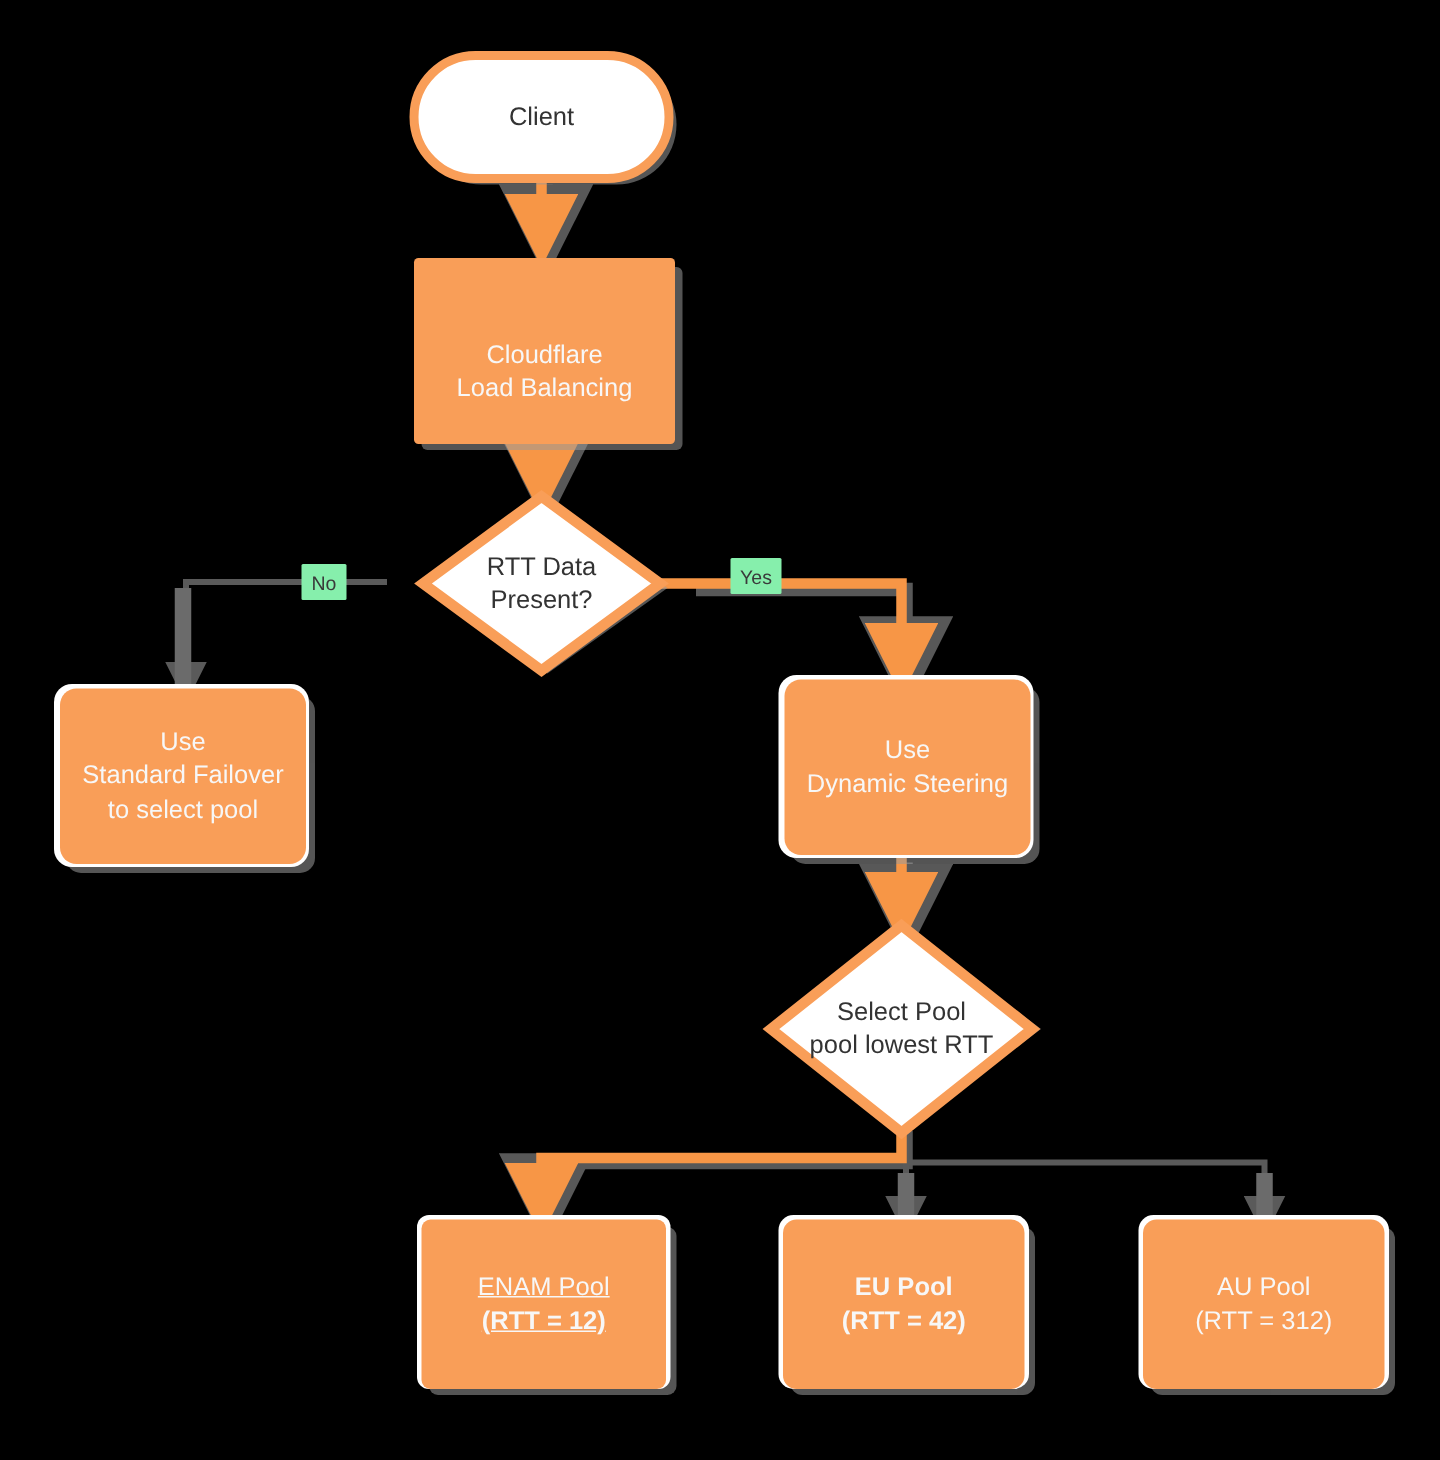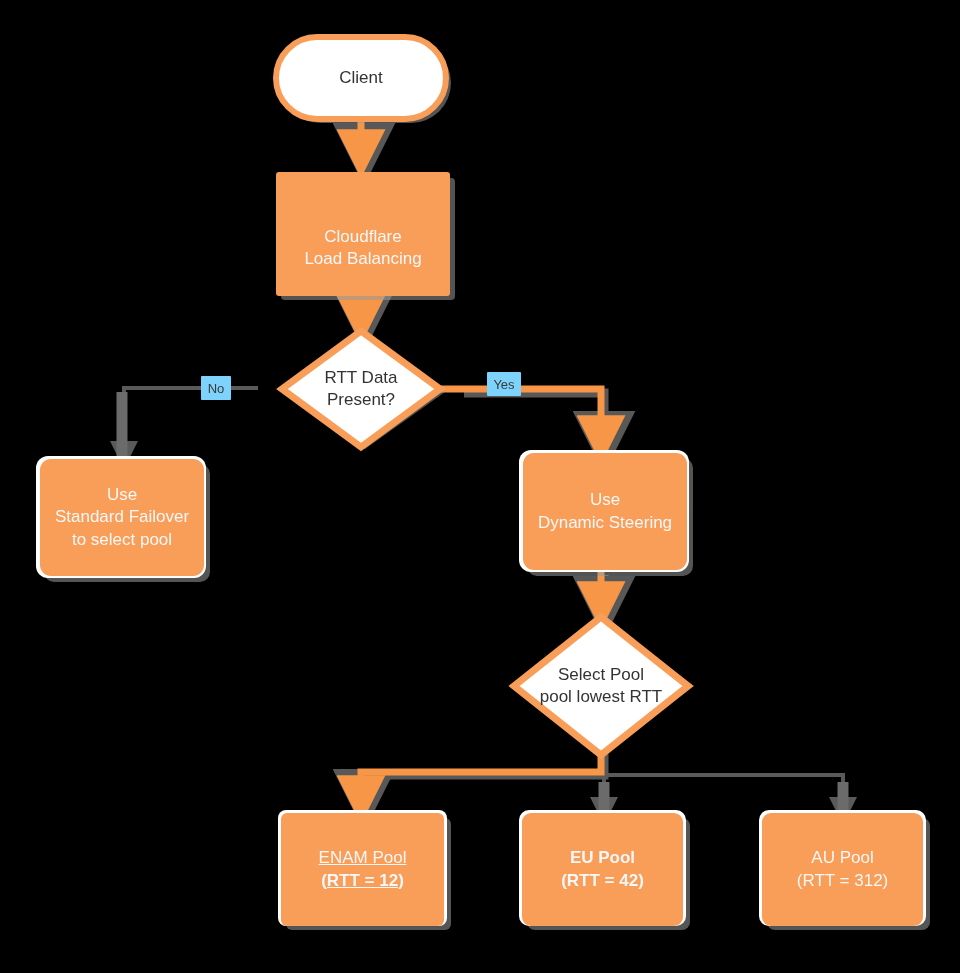--- a/index.html
+++ b/index.html
@@ -33,21 +33,21 @@
   }
   .node-label .ln { display: block; white-space: pre; }
   .lbl-dark { color: #333333; font-size: 17px; }
   .lbl-light { color: #f7f7f7; font-size: 17px; }
   .lbl-bold { font-weight: bold; }
   .edge-label {
     position: absolute;
     display: flex;
     align-items: center;
     justify-content: center;
-    background: #7dd3fc;
+    background: #86efac;
     color: #3a3a3a;
     font-size: 13px;
     line-height: 1;
     border-radius: 1px;
   }
 </style>
 </head>
 <body>
 
 <svg id="diagram" viewBox="0 0 960 973" width="960" height="973" xmlns="http://www.w3.org/2000/svg">

